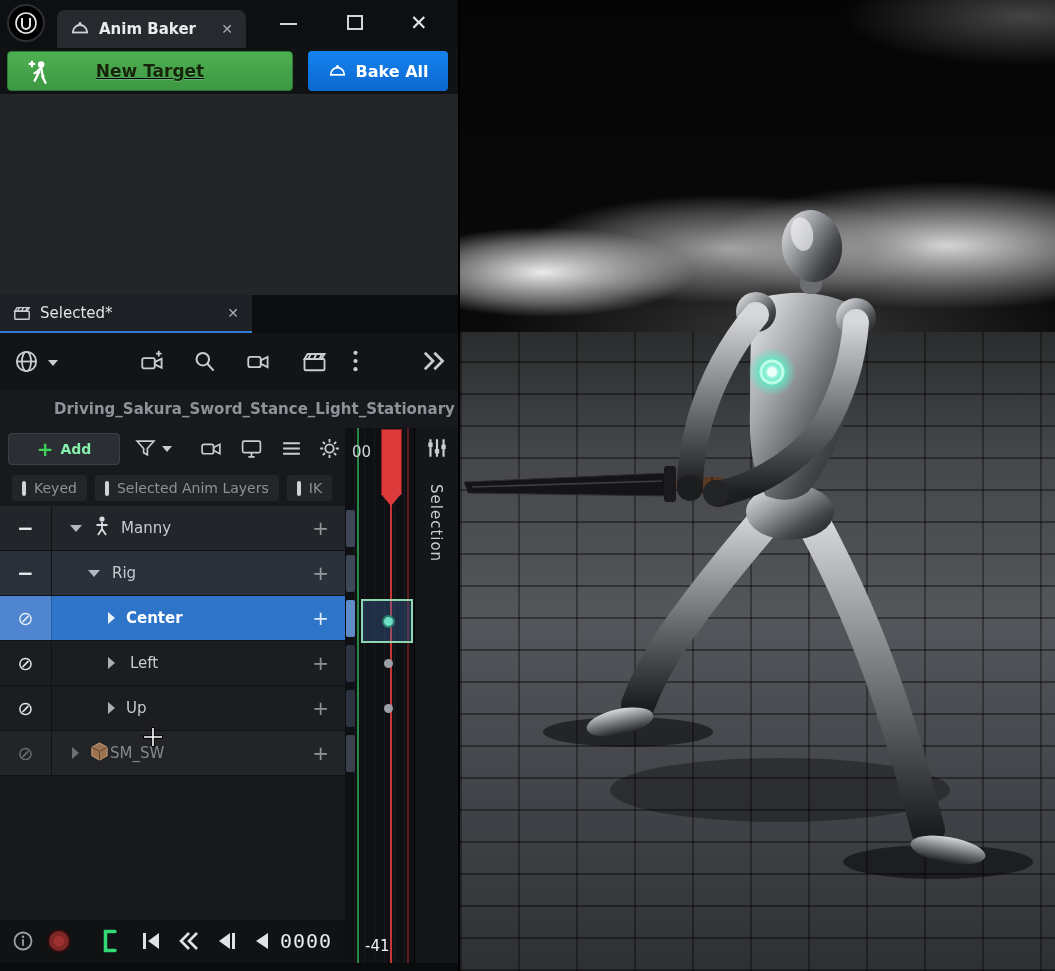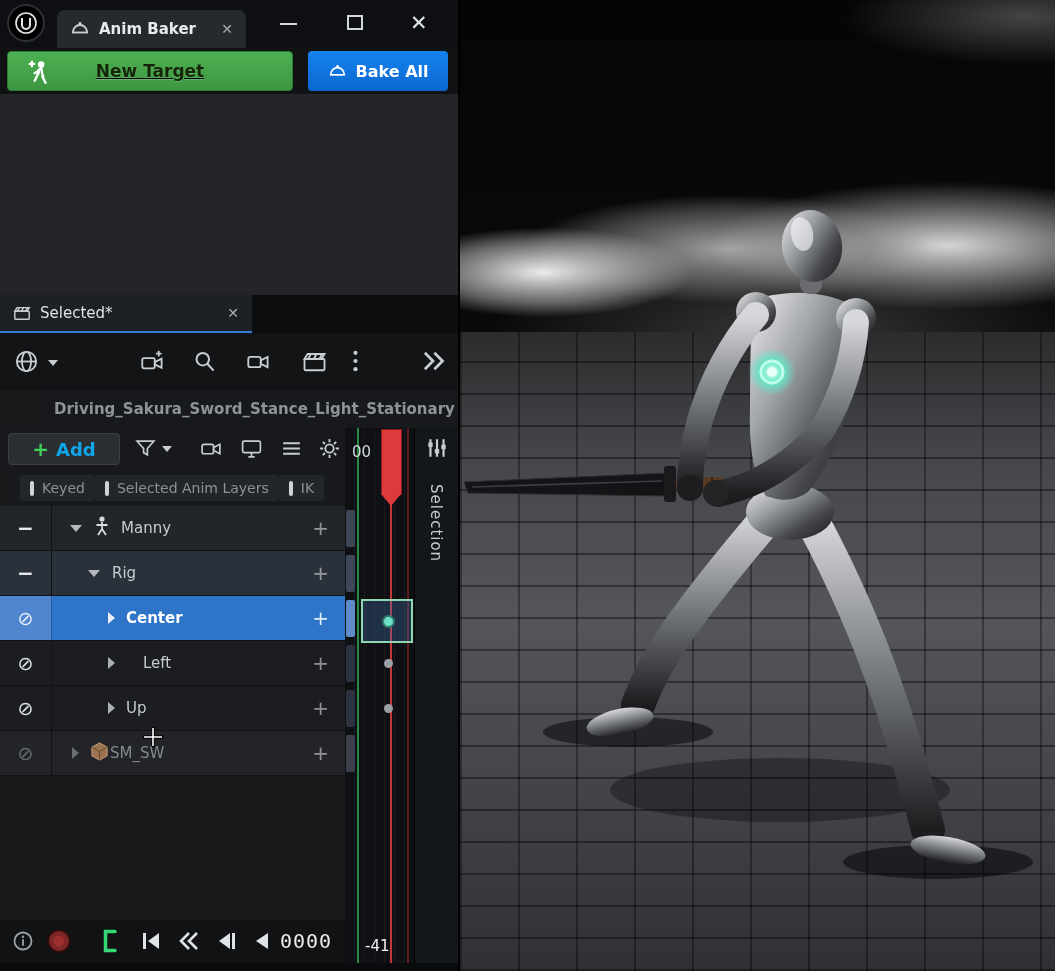--- a/index.html
+++ b/index.html
@@ -48,26 +48,26 @@
   
   .seq-name { position:absolute; left:0; top:390px; width:458px; height:38px; background:#17191c;
               display:flex; align-items:center; padding-left:14px; color:#8e939a; font-size:15px; font-weight:600;
               white-space:nowrap; overflow:hidden;margin-left:40px; }
 
   
   .add-row { position:absolute; left:0; top:428px; width:345px; height:42px; background:#17191c; color:#c9cdd2; }
   .btn-add { position:absolute; left:8px; top:5px; width:112px; height:32px; background:#2b2e33; border:1px solid #3c4046;
              border-radius:4px; display:flex; align-items:center; justify-content:center; gap:7px; }
   .btn-add .plus { color:#3fd05a; font-size:20px; font-weight:700; line-height:20px; }
-  .btn-add .alabel { color:#0ea5e9; font-size:18px; font-weight:600; }
+  .btn-add .alabel { color:#86efac; font-size:14px; font-weight:600; }
   .aicon { position:absolute; top:9px; }
 
   
-  .filter-row { position:absolute; left:12px; top:470px; width:345px; height:36px; background:#17191c;
-                display:flex; align-items:center; padding:0 8px; }
+  .filter-row { position:absolute; left:4px; top:470px; width:345px; height:36px; background:#17191c;
+                display:flex; align-items:center; gap:8px; padding:0 8px; }
   .chip { height:26px; background:#232629; border-radius:3px; display:flex; align-items:center; gap:8px;
           padding:0 10px; color:#8d9298; font-size:14px; }
   .chip .tog { width:4px; height:15px; background:#cfd3d8; border-radius:2px; }
 
   
   .tracks { position:absolute; left:0; top:506px; width:345px; }
   .trow { display:flex; align-items:center; height:45px; border-bottom:1px solid #101214; position:relative; }
   .gutter { width:52px; height:100%; flex:none; display:flex; align-items:center; justify-content:center;
             border-right:1px solid #101214; }
   .gminus { color:#e9ecef; font-size:20px; font-weight:700; }
@@ -339,21 +339,21 @@
         <span class="caretR" style="margin-left:56px;"></span>
         <span class="tlab" style="margin-left:11px;">Center</span>
         <span class="rplus">+</span>
       </div>
 
       <div class="trow row-left">
         <div class="gutter">
           <span class="gslash">⊘</span>
         </div>
         <span class="caretR" style="margin-left:56px;"></span>
-        <span class="tlab" style="margin-left:28px;">Left</span>
+        <span class="tlab" style="margin-left:15px;">Left</span>
         <span class="rplus">+</span>
       </div>
 
       <div class="trow row-up">
         <div class="gutter">
           <span class="gslash">⊘</span>
         </div>
         <span class="caretR" style="margin-left:56px;"></span>
         <span class="tlab" style="margin-left:11px;">Up</span>
         <span class="rplus">+</span>

